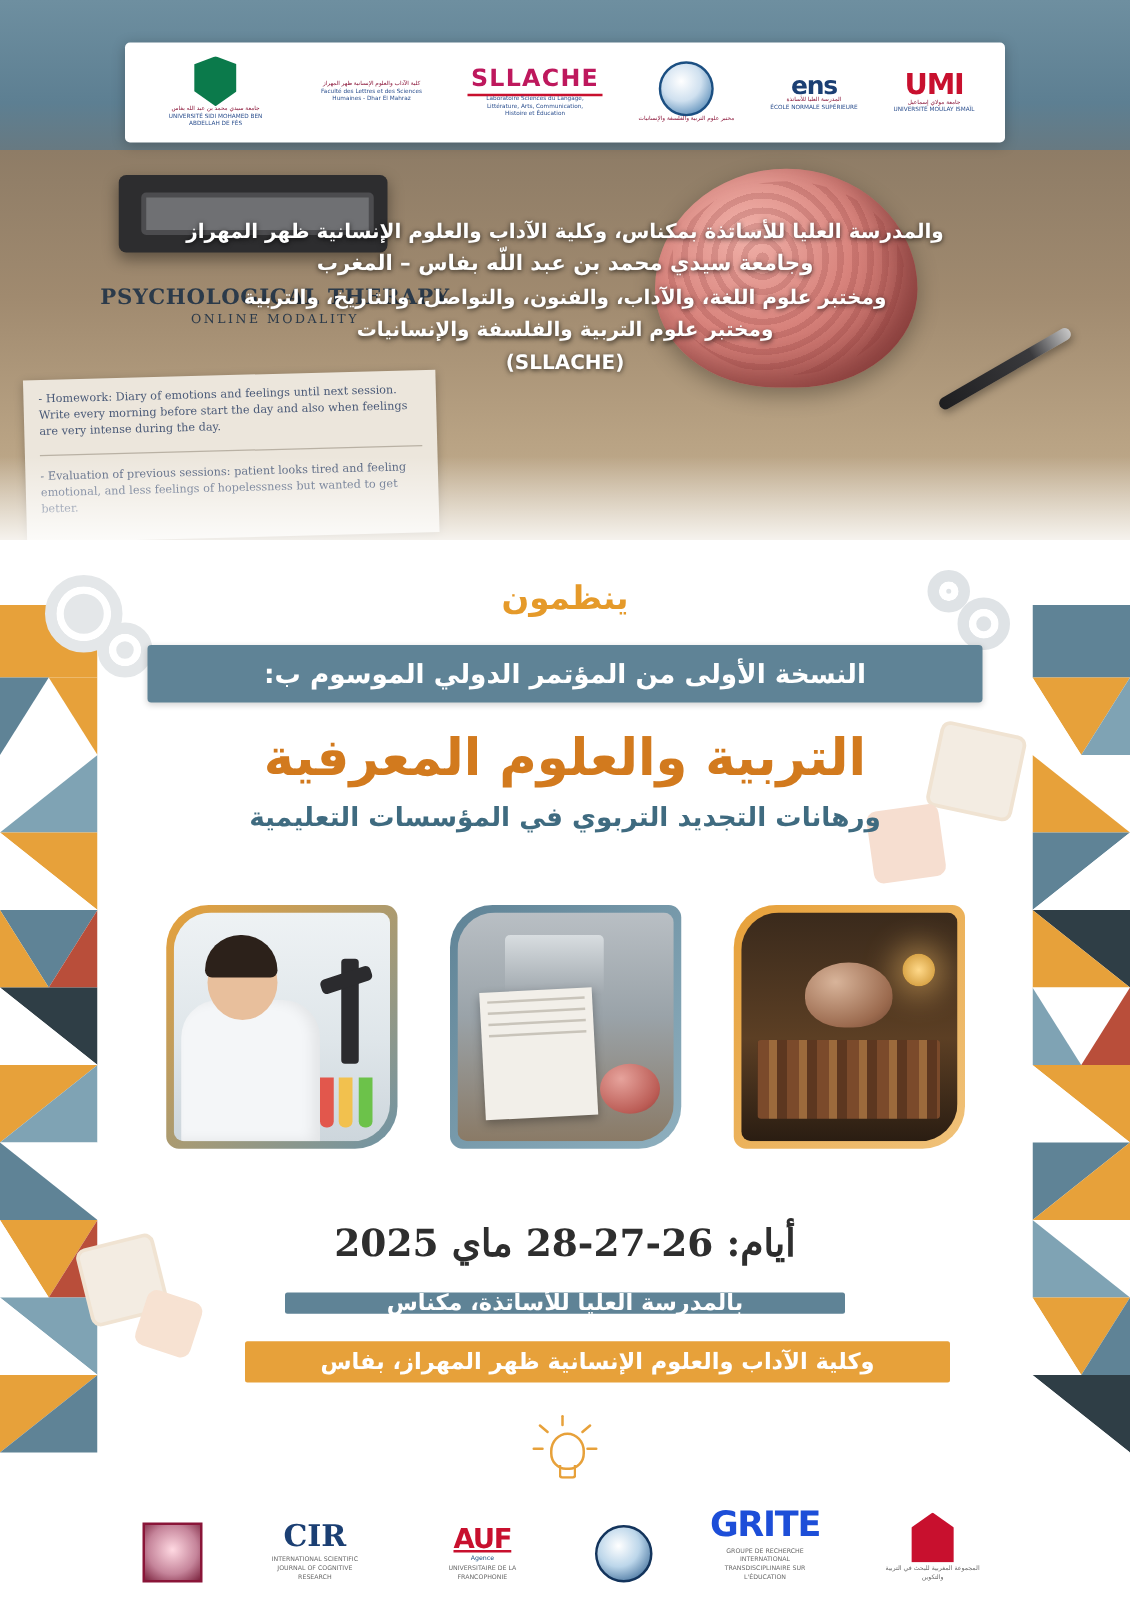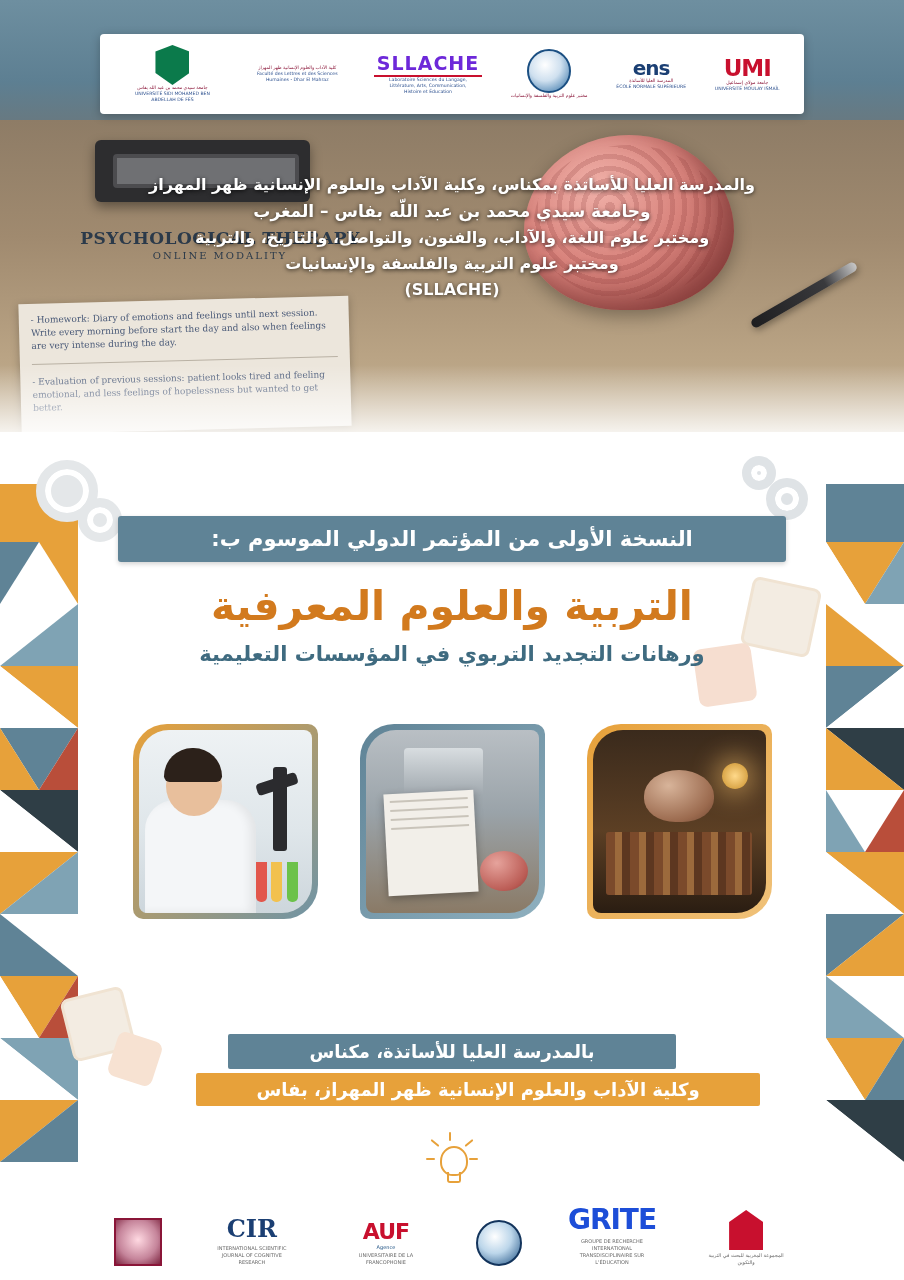--- a/index.html
+++ b/index.html
@@ -94,21 +94,21 @@
   .logo .mark{font-weight:bold;letter-spacing:-1px;line-height:1;}
   .logo .sub{font-size:4.6px;line-height:6px;text-align:center;color:#8a1538;max-width:96px;}
   .logo .sub2{font-size:4.6px;line-height:6px;text-align:center;color:#2b4f8e;max-width:96px;}
   .umi .mark{font-size:23px;color:#c8102e;}
   .ens .mark{font-size:20px;color:#1b3f73;}
   .seph-circle{
     width:40px;height:40px;border-radius:50%;
     background:radial-gradient(circle at 40% 35%,#fff 0%,#cfe0ef 45%,#2b6ca3 100%);
     border:2px solid #1b4f82;
   }
-  .sllache .mark{font-size:19px;color:#6d28d9;letter-spacing:1px;}
+  .sllache .mark{font-size:19px;color:#be185d;letter-spacing:1px;}
   .sllache .bar{width:108px;height:2px;background:#c8102e;margin-top:2px;}
   .usmba-crest{
     width:34px;height:40px;background:#0b7a4b;
     clip-path:polygon(50% 0,100% 16%,100% 70%,50% 100%,0 70%,0 16%);
   }
 
   
   .org-block{
     position:absolute;left:0;top:172px;width:904px;text-align:center;
     color:#ffffff;font-weight:bold;line-height:1.62;
@@ -250,21 +250,21 @@
   .img-kid .t2{right:17%;background:#f2c14e;}
   .img-kid .t3{right:26%;background:#e2574c;}
 
   
   .dates{
     position:absolute;left:0;top:545px;width:904px;text-align:center;
     font-size:30px;font-weight:bold;color:#2e2e2e;
     font-family:"DejaVu Serif","Liberation Serif",serif;
   }
   .venue1{
-    position:absolute;left:228px;top:602px;width:448px;height:35px;
+    position:absolute;left:228px;top:602px;width:448px;height:17px;
     background:#5f8396;color:#fff;font-size:18px;font-weight:bold;
     display:flex;align-items:center;justify-content:center;border-radius:2px;
   }
   .venue2{
     position:absolute;left:196px;top:641px;width:564px;height:33px;
     background:#e7a13a;color:#fff;font-size:18px;font-weight:bold;
     display:flex;align-items:center;justify-content:center;border-radius:2px;
   }
 
   
@@ -292,21 +292,21 @@
     display:flex;align-items:center;justify-content:center;gap:46px;
   }
   .flogo{display:flex;flex-direction:column;align-items:center;justify-content:flex-end;height:100%;}
   .flogo .cap{font-size:5px;color:#6a6a6a;text-align:center;max-width:88px;line-height:7px;margin-top:2px;}
   .f-arrow{width:34px;height:40px;background:#c8102e;
     clip-path:polygon(50% 0,100% 30%,100% 100%,0 100%,0 30%);}
   .f-grite{font-size:28px;font-weight:bold;color:#1d4ed8;letter-spacing:-1px;}
   .f-circle{width:42px;height:42px;border-radius:50%;
     background:radial-gradient(circle at 40% 35%,#fff,#bcd6ea 45%,#1b4f82 100%);
     border:2px solid #13345c;}
-  .f-auf{font-size:22px;font-weight:bold;color:#c8102e;letter-spacing:-1px;}
+  .f-auf{font-size:22px;font-weight:bold;color:#c8102e;letter-spacing:-1px;text-decoration:underline;}
   .f-auf-sub{font-size:5px;color:#1b4f82;}
   .f-qr{font-size:24px;font-weight:bold;color:#1b3f73;font-family:"DejaVu Serif",serif;}
   .f-square{width:44px;height:44px;border:2px solid #8a1538;background:
     radial-gradient(circle at 50% 45%,#ffd9e2,#c5849a 60%,#7d2540 100%);}
 </style>
 </head>
 <body>
 
 <div class="poster">
 
@@ -438,20 +438,21 @@
     <div class="gear g1"></div>
     <div class="gear g2"></div>
     <div class="gear g3"></div>
     <div class="gear g4"></div>
 
     <div class="puzzle p1"></div>
     <div class="puzzle p2"></div>
     <div class="puzzle p3"></div>
     <div class="puzzle p4"></div>
 
+    <div class="yanzimun">ينظمون</div>
 
     <div class="edition-bar">النسخة الأولى من المؤتمر الدولي الموسوم ب:</div>
 
     <div class="main-title">التربية  والعلوم المعرفية</div>
     <div class="subtitle">ورهانات التجديد التربوي في المؤسسات التعليمية</div>
 
     <div class="trio">
       <div class="pframe pf1">
         <div class="inner">
           <div class="img-books">
@@ -484,20 +485,21 @@
             <div class="scope"></div>
             <div class="scope-arm"></div>
             <div class="tube t1"></div>
             <div class="tube t2"></div>
             <div class="tube t3"></div>
           </div>
         </div>
       </div>
     </div>
 
+    <div class="dates">أيام: 26-27-28 ماي 2025</div>
     <div class="venue1">بالمدرسة العليا للأساتذة، مكناس</div>
     <div class="venue2">وكلية الآداب والعلوم الإنسانية ظهر المهراز، بفاس</div>
 
     <div class="bulb">
       <span class="glass"></span>
       <span class="base"></span>
       <span class="ray r1"></span>
       <span class="ray r2"></span>
       <span class="ray r3"></span>
       <span class="ray r4"></span>

